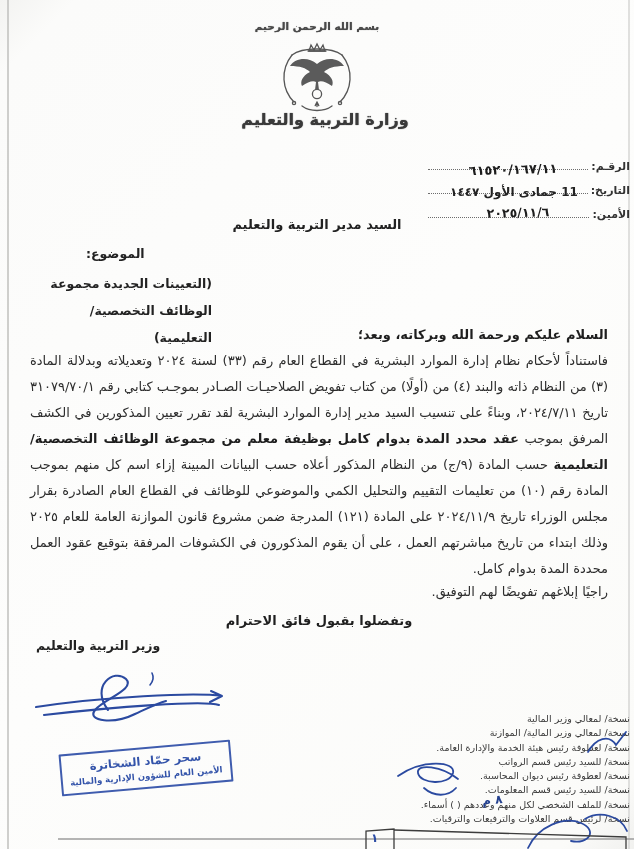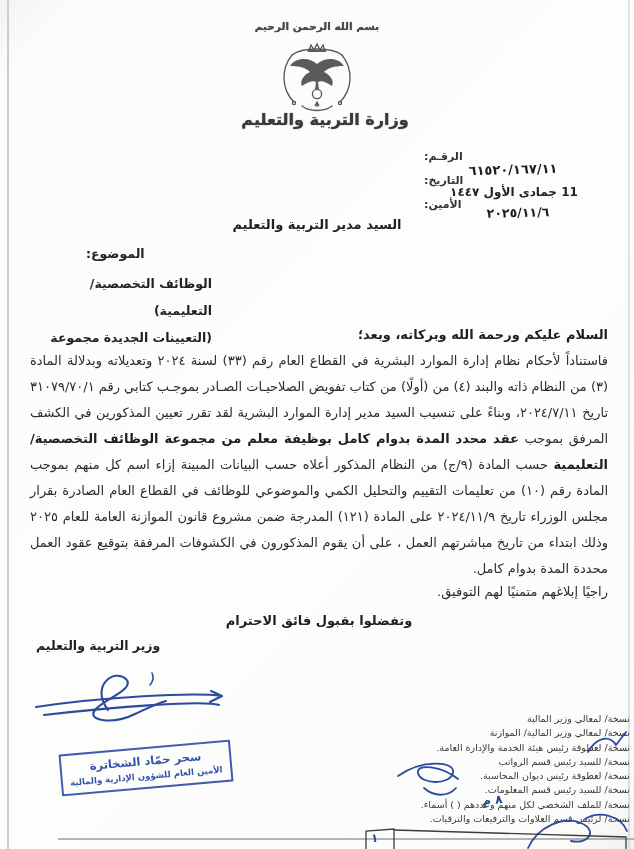--- a/index.html
+++ b/index.html
@@ -11,21 +11,21 @@
   .edge-l{left:7px;top:0;width:2px;height:849px;background:#c3c3c1;opacity:.8;}
   .edge-r{left:628px;top:0;width:2px;height:849px;background:#d3d3d1;opacity:.7;}
   
   .bismillah{top:20px;left:0;width:634px;text-align:center;font-size:10.5px;font-weight:bold;
     color:#4a4a4a;text-shadow:0 0 .8px #4a4a4a;transform:scaleY(.95);}
   .emblem{left:272px;top:42px;}
   .ministry{top:110px;left:8px;width:634px;text-align:center;font-size:16px;font-weight:bold;
     color:#3a3a3a;text-shadow:0 0 1px #3a3a3a;letter-spacing:-.5px;}
   
   .ref{top:150px;left:424px;width:206px;font-size:11px;}
-  .ref-row{display:flex;align-items:flex-end;height:24px;flex-direction:column;}
+  .ref-row{display:flex;align-items:flex-end;height:24px;}
   .ref-label{font-weight:bold;color:#333;white-space:nowrap;padding-bottom:1px;}
   .leader{flex:1;border-bottom:1.2px dotted #6d6d6d;height:14px;margin:0 3px 4px 4px;}
   .hand{font-weight:bold;color:#1d1d1d;letter-spacing:1.5px;transform:rotate(-1.5deg);}
   .ref-num{position:absolute;top:12px;left:14px;width:150px;text-align:center;font-size:13px;}
   .ref-hijri{position:absolute;top:35px;left:14px;width:152px;text-align:center;
     font-size:12px;font-weight:bold;color:#222;}
   .ref-greg{position:absolute;top:55px;left:24px;width:140px;text-align:center;font-size:12.5px;}
   
   .addressee{top:217px;left:0;width:634px;text-align:center;font-size:13px;font-weight:bold;color:#222;}
   .subj-label{left:86px;top:246px;font-size:12.5px;font-weight:bold;color:#222;}
@@ -100,28 +100,28 @@
       <span class="leader"></span>
     </div>
     <span class="ref-num hand">٦١٥٢٠/١٦٧/١١</span>
     <span class="ref-hijri">11 جمادى الأول ١٤٤٧</span>
     <span class="ref-greg hand">٢٠٢٥/١١/٦</span>
   </div>
 
   <div class="abs addressee">السيد مدير التربية والتعليم</div>
   <div class="abs subj-label">الموضوع:</div>
   <div class="abs subj-lines">
+    <div>(التعيينات الجديدة مجموعة</div>
     <div>الوظائف التخصصية/التعليمية)</div>
-    <div>(التعيينات الجديدة مجموعة</div>
   </div>
 
   <div class="abs flow">
     <div class="greeting">السلام عليكم ورحمة الله وبركاته، وبعد؛</div>
     <p class="body-par"><span>فاستناداً لأحكام نظام إدارة الموارد البشرية في القطاع العام رقم (٣٣) لسنة ٢٠٢٤ وتعديلاته وبدلالة المادة (٣) من النظام ذاته والبند (٤) من (أولًا) من كتاب تفويض الصلاحيـات الصـادر بموجـب كتابي رقم ٣١٠٧٩/٧٠/١ تاريخ ٢٠٢٤/٧/١١، وبناءً على تنسيب السيد مدير إدارة الموارد البشرية لقد تقرر تعيين المذكورين في الكشف المرفق بموجب </span><span class="b">عقد محدد المدة بدوام كامل بوظيفة معلم من مجموعة الوظائف التخصصية/التعليمية</span><span> حسب المادة (٩/ج) من النظام المذكور أعلاه حسب البيانات المبينة إزاء اسم كل منهم بموجب المادة رقم (١٠) من تعليمات التقييم والتحليل الكمي والموضوعي للوظائف في القطاع العام الصادرة بقرار مجلس الوزراء تاريخ ٢٠٢٤/١١/٩ على المادة (١٢١) المدرجة ضمن مشروع قانون الموازنة العامة للعام ٢٠٢٥ وذلك ابتداء من تاريخ مباشرتهم العمل ، على أن يقوم المذكورون في الكشوفات المرفقة بتوقيع عقود العمل محددة المدة بدوام كامل.</span></p>
-    <div class="closing">راجيًا إبلاغهم متمنيًا لهم التوفيق.</div>
+    <div class="closing">راجيًا إبلاغهم تفويضًا لهم التوفيق.</div>
     <div class="salutation">وتفضلوا بقبول فائق الاحترام</div>
     <div class="signer">وزير التربية والتعليم</div>
   </div>
 
   <div class="abs sig-svg">
     <svg width="215" height="65" viewBox="0 0 215 65">
       <g stroke="#2b4aa0" fill="none" stroke-width="2.1" stroke-linecap="round">
         <path d="M86,44 C68,20 92,2 104,13 C114,23 82,33 73,44 C64,56 93,58 113,48 C126,42 136,37 144,35"></path>
         <path d="M14,41 C80,31 172,26 200,30 L189,25 M200,30 L188,36"></path>
         <path d="M22,49 C92,41 182,34 197,39"></path>

